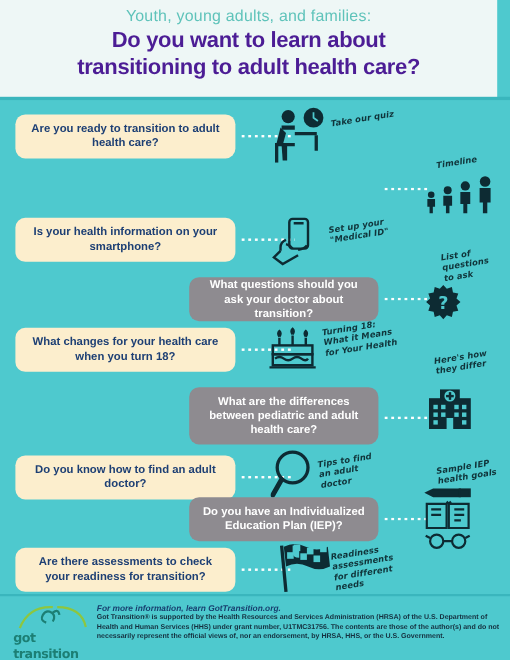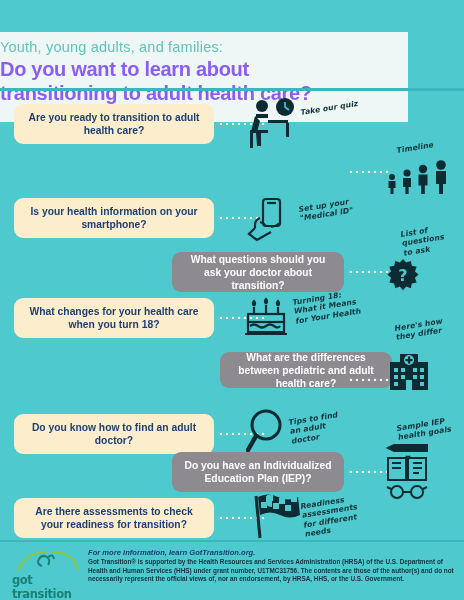--- a/index.html
+++ b/index.html
@@ -7,33 +7,32 @@
     width:464px;height:600px;
     font-family:"Liberation Sans", sans-serif;
     background:#4ec9ce;
     overflow:hidden;
     position:relative;
   }
   .page{position:relative;width:464px;height:600px;overflow:hidden;}
 
   
   .header{
-    position:absolute;left:0;top:0;width:408px;height:90px;
+    position:absolute;left:0;top:0;width:452px;height:90px;
     background:#eef7f6;
-    text-align:left;
+    text-align:center;
     box-sizing:border-box;
     padding-top:7px;
-    margin-top:32px;
   }
   .eyebrow{
     color:#5fc3ba;font-size:14.5px;font-weight:400;letter-spacing:.2px;
     line-height:17px;
   }
   .headline{
-    color:#8b5cf6;font-size:20px;font-weight:bold;line-height:22px;
+    color:#4c1d95;font-size:20px;font-weight:bold;line-height:22px;
     letter-spacing:-.3px;margin-top:2px;
   }
   .subhead{
     color:#2b3b55;font-size:9px;font-style:italic;line-height:12px;margin-top:5px;
   }
   .headerline{position:absolute;left:0;top:88px;width:464px;height:3px;background:#3ab6bd;}
   .bubble{
     position:absolute;
     box-sizing:border-box;
     border-radius:9px;
@@ -173,21 +172,21 @@
         <line x1="36" y1="13" x2="36" y2="20"></line>
         <rect x="6" y="20" width="36" height="8"></rect>
         <path d="M6 28 h36 v10 h-36 z"></path>
         <path d="M8 32 q4 -3 8 0 q4 3 8 0 q4 -3 8 0 q4 3 6 0"></path>
         <line x1="3" y1="40" x2="45" y2="40"></line>
       </g>
     </svg>
   </div>
   <div class="ann" style="left:292px;top:298px;width:68px;">Turning 18: What it Means for Your Health</div>
 
-  <div class="bubble gray" style="top:352px;height:36px;margin-left:48px;">What are the differences between pediatric and adult health care?</div>
+  <div class="bubble gray" style="top:352px;height:52px;">What are the differences between pediatric and adult health care?</div>
   <div class="dots" style="left:348px;top:378px;width:42px;"></div>
   <div class="ann" style="left:394px;top:324px;width:56px;">Here's how they differ</div>
   <div class="icon" style="left:388px;top:352px;">
     <svg width="42" height="38" viewBox="0 0 42 38">
       <rect x="2" y="10" width="38" height="28" fill="#0d2b33"></rect>
       <rect x="12" y="2" width="18" height="10" fill="#0d2b33"></rect>
       <circle cx="21" cy="8" r="5" fill="#4ec9ce"></circle>
       <rect x="20" y="4.5" width="2.2" height="7" fill="#0d2b33"></rect>
       <rect x="17.5" y="7" width="7" height="2.2" fill="#0d2b33"></rect>
       <g fill="#4ec9ce">

